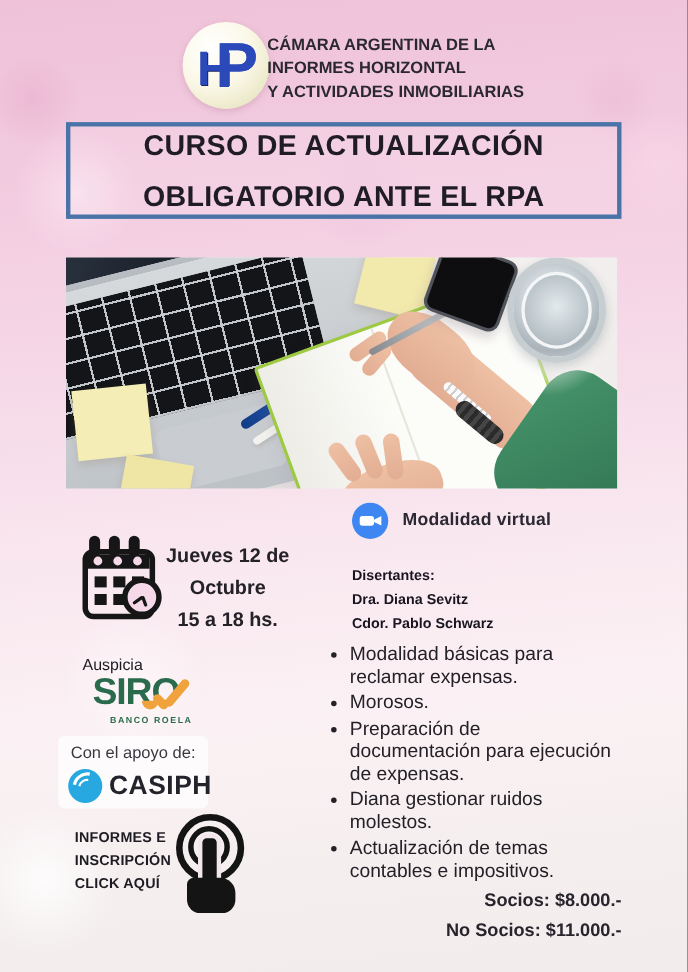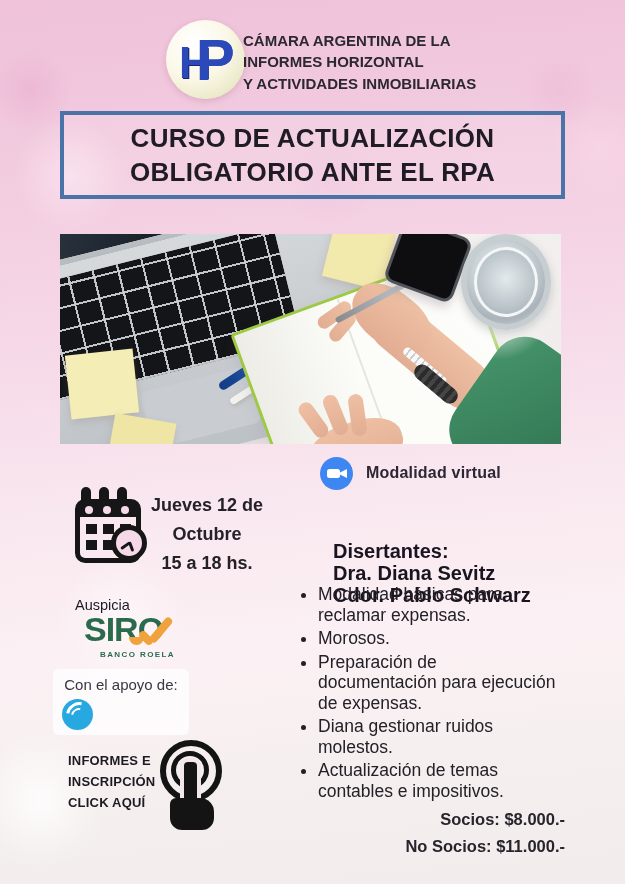--- a/index.html
+++ b/index.html
@@ -23,21 +23,21 @@
     box-shadow:0 2px 6px rgba(150,90,120,.25);}
   .logo .lh{position:absolute;left:13px;top:18px;font-size:44px;font-weight:bold;
     color:#2b49b8;text-shadow:1px 1px 0 #15246e;}
   .logo .lp{position:absolute;left:30px;top:6px;font-size:58px;font-weight:bold;
     background:linear-gradient(180deg,#7fa5ec 0%,#2b49b8 55%,#16246f 100%);
     -webkit-background-clip:text;background-clip:text;color:#2b49b8;}
   .org{left:243px;top:30px;width:240px;font-size:15px;font-weight:bold;color:#2b2830;line-height:1.42;}
 
   
   .title-box{left:60px;top:111px;width:497px;height:80px;border:4px solid #4a74a8;
-    background:rgba(255,255,255,.10);display:flex;flex-direction:column;justify-content:center;
+    background:rgba(255,255,255,.10);display:flex;flex-direction:column;justify-content:space-between;
     text-align:center;}
   .title-box div{font-size:26px;font-weight:bold;color:#1f1c26;line-height:34px;letter-spacing:.3px;}
 
   
   .photo{left:60px;top:234px;width:501px;height:210px;overflow:hidden;
     background:linear-gradient(120deg,#eae8e6 0%,#f6f4f2 45%,#efeceb 100%);}
   .laptop{left:-60px;top:-90px;width:360px;height:310px;transform:rotate(-14deg);}
   .lap-screen{left:0;top:0;width:100%;height:88px;background:linear-gradient(105deg,#35404e 0%,#10141c 70%);
     border-bottom:6px solid #b9bec3;}
   .lap-deck{left:0;top:94px;width:100%;height:216px;background:linear-gradient(#d6d9db,#bcc1c6);
@@ -103,21 +103,21 @@
     color:#242127;line-height:29px;}
 
   
   .zoom-circle{left:320px;top:457px;width:33px;height:33px;border-radius:50%;background:#3e87f3;}
   .zoom-cam{left:7px;top:12px;width:13px;height:9px;background:#fff;border-radius:2.5px;}
   .zoom-lens{left:20px;top:12px;width:7px;height:9px;background:#fff;
     clip-path:polygon(100% 0,100% 100%,0 62%,0 38%);}
   .modality-label{left:366px;top:464px;font-size:16px;font-weight:bold;color:#2b2833;letter-spacing:.2px;}
 
   
-  .speakers{left:320px;top:540px;font-size:20px;font-weight:bold;color:#181520;line-height:22px;margin-left:13px;}
+  .speakers{left:320px;top:512px;font-size:13px;font-weight:bold;color:#181520;line-height:22px;}
 
   
   .topics{left:298px;top:584px;width:250px;margin:0;padding-left:20px;font-size:17.5px;
     color:#232027;line-height:20.5px;}
   .topics li{margin-bottom:3px;width:238px;}
 
   
   .sponsor-label{left:75px;top:597px;font-size:14.5px;font-weight:normal;color:#1c1a22;}
   .siro-name{left:84px;top:610px;font-size:34px;font-weight:bold;color:#2a6b4e;letter-spacing:-1px;}
   .siro-ofill{left:129px;top:637px;width:15px;height:8px;background:#f0a23c;border-radius:0 0 15px 15px;}
@@ -260,20 +260,21 @@
     <span class="abs c2"></span>
   </div>
   <div class="abs siro-tag">BANCO ROELA</div>
 
   <div class="abs support-card"></div>
   <div class="abs support-label">Con el apoyo de:</div>
   <div class="abs cas-circle">
     <span class="abs cas-arc1"></span>
     <span class="abs cas-arc2"></span>
   </div>
+  <div class="abs cas-name">CASIPH</div>
 
   <div class="abs cta-text">
     <div>INFORMES E</div>
     <div>INSCRIPCIÓN</div>
     <div>CLICK AQUÍ</div>
   </div>
   <div class="abs tap">
     <div class="abs tap-ring-o"></div>
     <div class="abs tap-ring-i"></div>
     <div class="abs tap-finger"></div>

